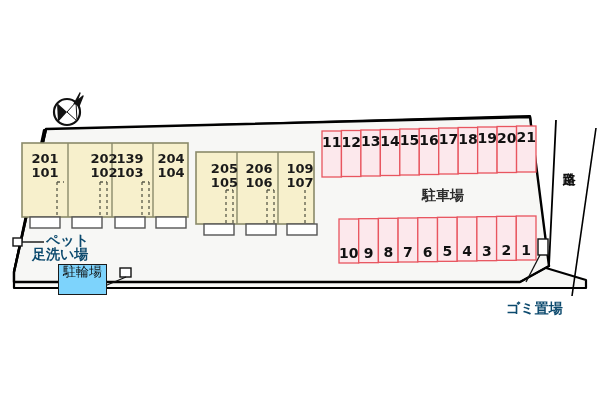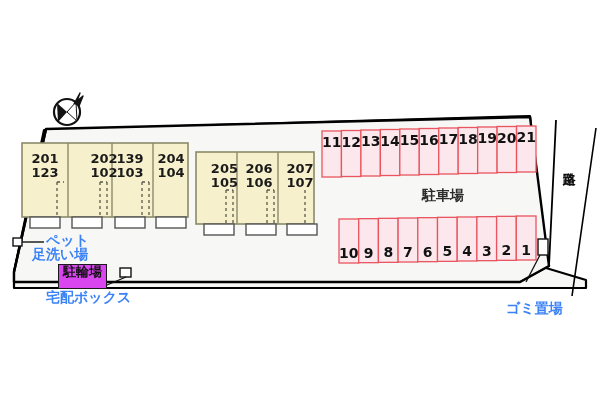--- a/index.html
+++ b/index.html
@@ -25,42 +25,42 @@
     font-size:13px;
     font-weight:700;
     text-align:center;
     letter-spacing:0px;
     color:#1a1a1a;
   }
   .unit-lbl span{display:block;}
   .jp{
     font-size:14px;
     font-weight:700;
-    color:#3b82f6;
+    color:#0c4a6e;
   }
   .jp-road{
     font-size:13px;
     font-weight:700;
     color:#111;
     writing-mode:vertical-rl;
     letter-spacing:1px;
   }
   .jp-park{
     font-size:14px;
     font-weight:700;
     color:#2b2b2b;
     padding-left:16px;
   }
   .boxlabel{
     font-size:13px;
-    font-weight:700;
+    font-weight:400;
     color:#111;
-    background:#d946ef;
+    background:#7dd3fc;
     border:1.5px solid #1a1a1a;
-    padding:0px 4px 9px 4px;
+    padding:0px 4px 15px 4px;
   }
 </style>
 </head>
 <body>
 
 <div id="stage">
 
   <svg id="map" viewBox="0 0 600 400" xmlns="http://www.w3.org/2000/svg">
 
     <polygon points="44,130 530,116 546,268 586,280 586,288 104,288 14,288 14,272" fill="#f7f7f5" stroke="#000000" stroke-width="2.2" stroke-linejoin="round"></polygon>
@@ -178,21 +178,21 @@
     <svg width="44" height="40" viewBox="0 0 44 40">
       <circle cx="17" cy="22" r="13" fill="#ffffff" stroke="#111111" stroke-width="2.2"></circle>
       <path d="M17,22 L8,32 L7,13 Z" fill="#111111"></path>
       <path d="M17,22 L26,12 L27,31 Z" fill="#ffffff" stroke="#111111" stroke-width="1"></path>
       <path d="M24,14 L30,3 L27,11 L33,6 L29,16" fill="#111111" stroke="#111111" stroke-width="1.4" stroke-linejoin="round"></path>
     </svg>
   </div>
 
   <div class="lbl unit-lbl" style="left:25px;top:152px;width:40px;">
     <span>201</span>
-    <span>123</span>
+    <span>101</span>
   </div>
   <div class="lbl unit-lbl" style="left:68px;top:152px;width:40px;margin-left:16px;">
     <span>202</span>
     <span>102</span>
   </div>
   <div class="lbl unit-lbl" style="left:110px;top:152px;width:40px;">
     <span>139</span>
     <span>103</span>
   </div>
   <div class="lbl unit-lbl" style="left:151px;top:152px;width:40px;">
@@ -202,30 +202,29 @@
 
   <div class="lbl unit-lbl" style="left:198px;top:162px;width:40px;text-align:right;">
     <span>205</span>
     <span>105</span>
   </div>
   <div class="lbl unit-lbl" style="left:239px;top:162px;width:40px;">
     <span>206</span>
     <span>106</span>
   </div>
   <div class="lbl unit-lbl" style="left:280px;top:162px;width:40px;">
-    <span>207</span>
+    <span>109</span>
     <span>107</span>
   </div>
 
   <div class="lbl jp-park" style="left:406px;top:188px;">駐車場</div>
 
   <div class="lbl jp" style="left:46px;top:233px;">ペット</div>
   <div class="lbl jp" style="left:32px;top:247px;">足洗い場</div>
 
   <div class="lbl boxlabel" style="left:58px;top:264px;">駐輪場</div>
 
-  <div class="lbl jp" style="left:46px;top:290px;">宅配ボックス</div>
 
   <div class="lbl jp" style="left:506px;top:288px;margin-top:13px;">ゴミ置場</div>
 
   <div class="lbl jp-road" style="left:562px;top:162px;">道路</div>
 
 </div>
 
 </body></html>

